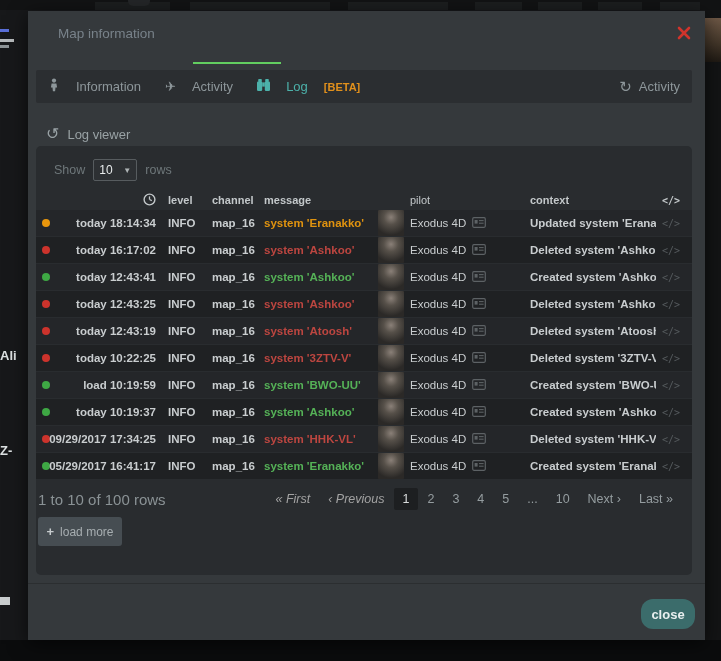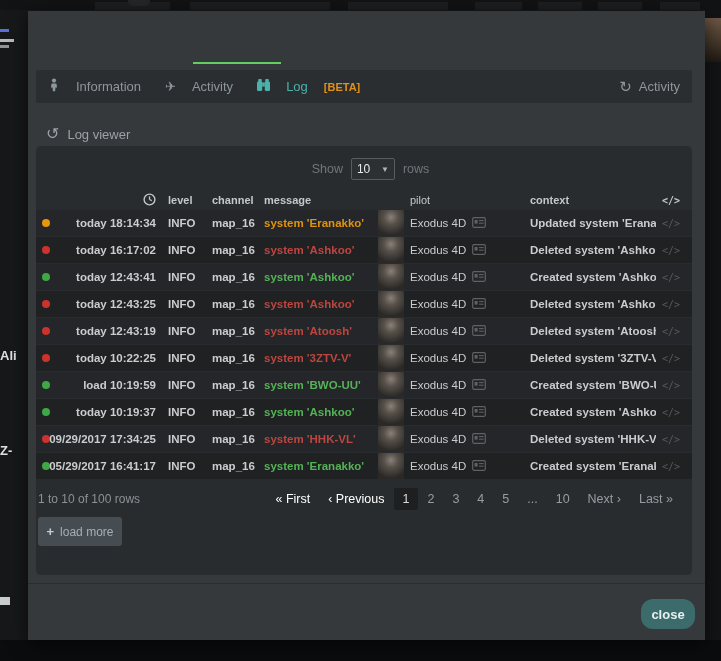--- a/index.html
+++ b/index.html
@@ -49,21 +49,21 @@
 
   .section-heading { position:absolute; left:18px; top:115px; display:flex; align-items:center;
     gap:8px; color:#99a2a5; font-size:13px; }
   .history-glyph { font-size:16px; line-height:1; }
 
   
   .panel { position:absolute; left:8px; top:135px; width:656px; height:429px;
     background:#292c2f; border-radius:5px; }
 
   .controls { display:flex; justify-content:space-between; align-items:center;
-    padding:12px 5px 0 18px; height:36px;flex-direction:column; }
+    padding:12px 5px 0 18px; height:36px; }
   .ctrl-left, .ctrl-right { display:flex; align-items:center; gap:8px;
     font-size:12.5px; color:#6e777a; }
   .page-size-select { width:44px; height:22px; border:1px solid #575c5f; border-radius:2px;
     display:flex; align-items:center; justify-content:space-between; padding:0 5px;
     color:#e8ebec; font-size:12px; cursor:pointer; background:#2d3033; }
   .select-caret { font-size:8px; color:#aeb4b6; }
   .search-input { width:148px; height:24px; background:#2b2e31; border:1px solid #575c5f;
     border-radius:2px; color:#dfe3e4; font-size:12px; padding:0 6px; outline:none; }
 
   
@@ -99,25 +99,25 @@
 
   .avatar { width:26px; height:26px; margin-left:3px; border-radius:1px;
     background: radial-gradient(circle at 50% 28%, #8a8078 0%, #565049 32%, #2b2927 78%); }
   .idcard-icon { flex:none; }
   .code-glyph { font-family:"DejaVu Sans Mono", monospace; font-size:10px; color:#565b5e; }
   .thead .code-glyph { color:#c3c8ca; font-weight:bold; }
 
   
   .pg-row { display:flex; justify-content:space-between; align-items:center;
     margin-top:9px; padding:0 10px 0 2px; }
-  .pg-summary { font-size:12px; color:#8a9295; }
+  .pg-summary { font-size:15px; color:#8a9295; }
   .pg-items { display:flex; align-items:center; }
   .pg-item { padding:4px 9px; font-size:12.5px; color:#959da0; cursor:pointer;
     border-radius:2px; }
-  .pg-item.disabled { color:#ffffff; }
+  .pg-item.disabled { color:#a3a3a3;font-style:italic; }
   .pg-item.active { background:#1d1f21; color:#d8dbdc; }
   .load-more-btn { margin:7px 0 0 2px; width:84px; height:29px; background:#464d52;
     border:none; border-radius:3px; color:#a7aeb1; font-size:12px; cursor:pointer;
     display:flex; align-items:center; justify-content:center; gap:6px;
     font-family:"Liberation Sans", sans-serif; }
   .plus-glyph { color:#c6cbcd; font-weight:bold; font-size:13px; }
 
   
   .modal-footer { position:absolute; left:0; right:0; bottom:0; height:57px;
     border-top:1px solid #2b2e30; }
@@ -144,20 +144,29 @@
 <div class="bg-left-mark2"></div>
 <div class="bg-label bg-label-ali">Ali</div>
 <div class="bg-label bg-label-z">Z-</div>
 <div class="bg-left-bar"></div>
 <div class="bg-right-col"></div>
 <div class="bg-right-portrait"></div>
 <div class="bg-bottom"></div>
 
 <div class="modal">
 
+  <div class="modal-header">
+    <div class="modal-title">Map information</div>
+    <div class="close-x">
+      <svg width="14" height="14" viewBox="0 0 14 14">
+        <line x1="2" y1="2" x2="12" y2="12" stroke="#d0342c" stroke-width="2.6" stroke-linecap="round"></line>
+        <line x1="12" y1="2" x2="2" y2="12" stroke="#d0342c" stroke-width="2.6" stroke-linecap="round"></line>
+      </svg>
+    </div>
+  </div>
 
   <div class="loading-bar"></div>
 
   <div class="tab-bar">
     <div class="tab">
       <span>
         <svg width="12" height="14" viewBox="0 0 12 14">
           <circle cx="6" cy="2.6" r="2.1" fill="#8d969a"></circle>
           <path d="M3.6 5.6 h4.8 l0.7 4 h-1.6 l-0.4 3.6 h-2.2 l-0.4-3.6 h-1.6 z" fill="#8d969a"></path>
         </svg>

